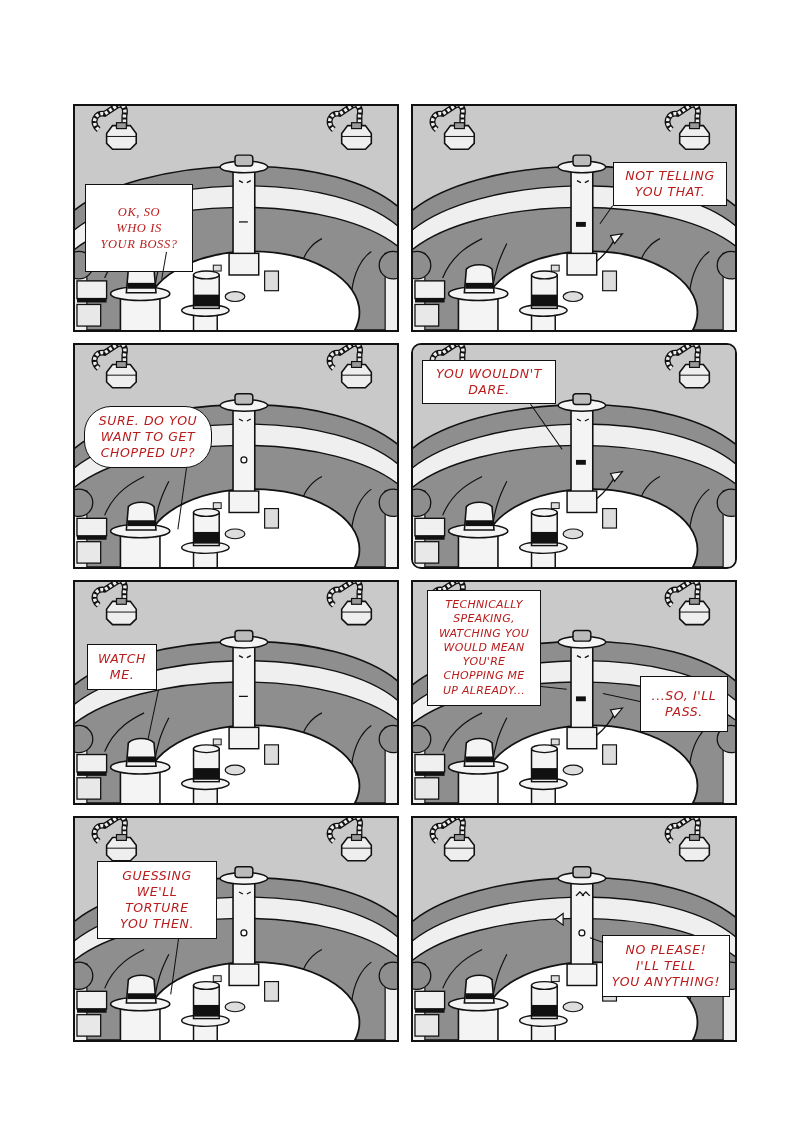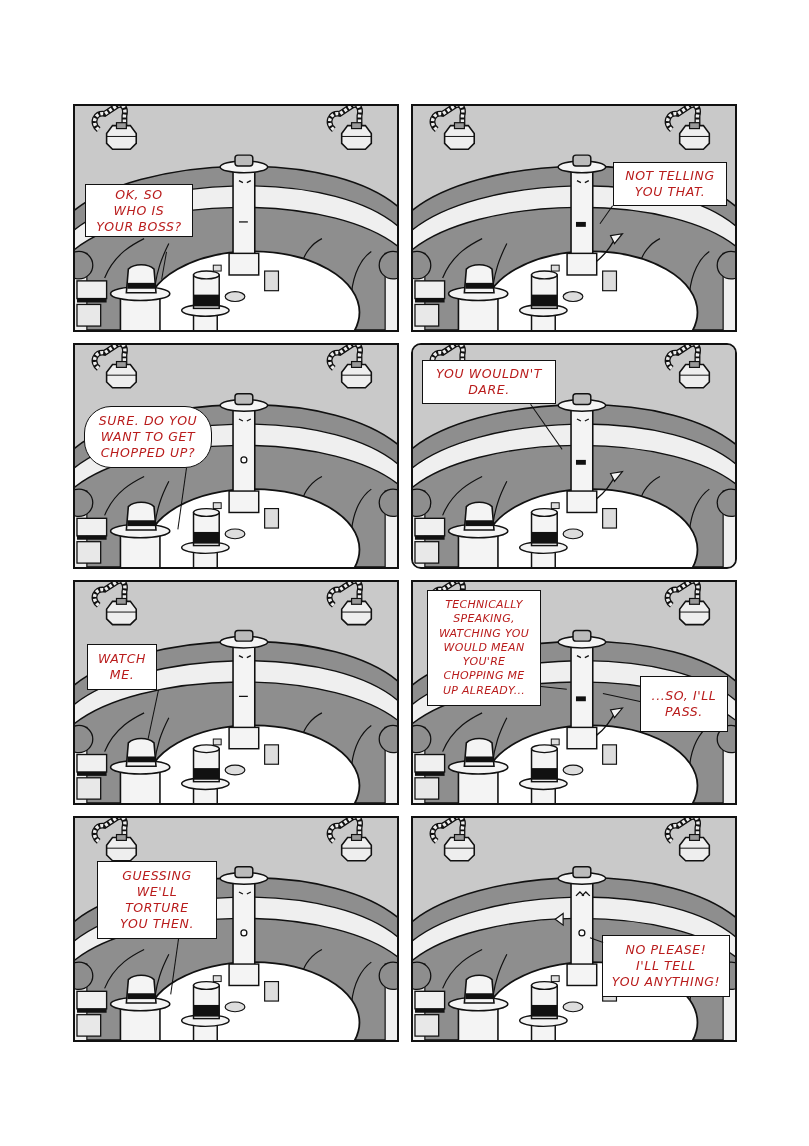--- a/index.html
+++ b/index.html
@@ -13,21 +13,21 @@
   .bubble.small{font-size:11px;line-height:14.2px;letter-spacing:0.3px;}
   .tail{position:absolute;height:1.4px;background:#111;transform-origin:0 0;}
 </style>
 </head>
 <body>
 
 <div class="panel" style="left:73px;top:104px;width:326px;height:228px;">
   <svg viewBox="0 0 326 228" preserveAspectRatio="none">
     <use href="#scene"></use>
   </svg>
-  <div class="bubble" style="left:10px;top:78px;width:108px;height:53px;">OK, SO
+  <div class="bubble" style="left:10px;top:78px;width:108px;height:88px;font-family:Liberation Serif, serif;">OK, SO
 WHO IS
 YOUR BOSS?</div>
   <div class="tail" style="left:92px;top:146px;width:28px;transform:rotate(100deg);"></div>
 </div>
 
 <div class="panel" style="left:411px;top:104px;width:326px;height:228px;">
   <svg viewBox="0 0 326 228" preserveAspectRatio="none">
     <use href="#scene-arm"></use>
   </svg>
   <div class="bubble" style="left:200px;top:56px;width:114px;height:44px;">NOT TELLING

